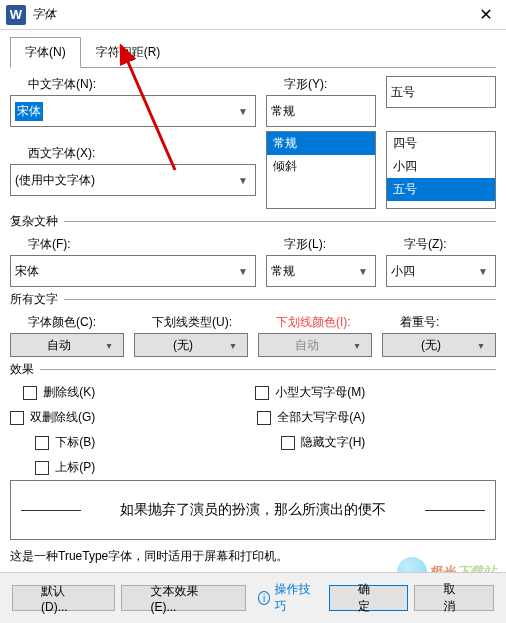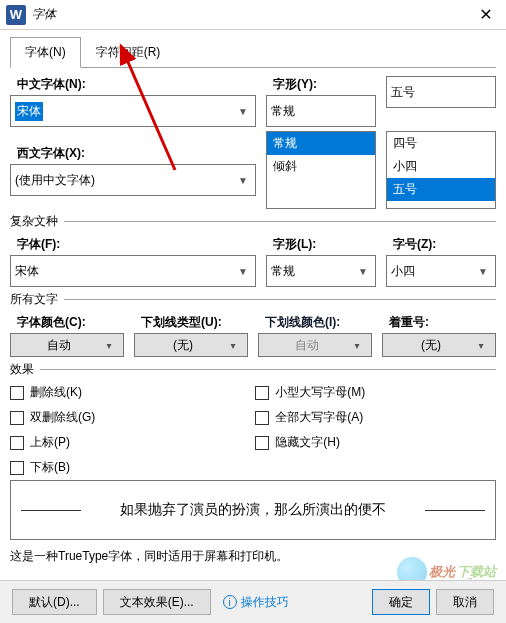--- a/index.html
+++ b/index.html
@@ -11,43 +11,43 @@
 .content { padding: 6px 10px 0 10px; }
 .tabs { display: flex; border-bottom: 1px solid #a0a0a0; margin-bottom: 8px; }
 .tab { padding: 6px 14px; border: 1px solid transparent; position: relative; top: 1px; }
 .tab.active { border: 1px solid #a0a0a0; border-bottom: 1px solid #fff; background: #fff; }
 .arrow { position: absolute; top: 40px; left: 115px; pointer-events: none; z-index: 10; }
 .legend-line { display: flex; align-items: center; margin: 4px 0 6px 0; }
 .legend-line span { white-space: nowrap; }
 .legend-line::after { content: ""; flex: 1; border-top: 1px solid #a0a0a0; margin-left: 6px; }
 .row { display: flex; gap: 10px; margin-bottom: 4px; }
 .col { display: flex; flex-direction: column; }
-.col label { margin-bottom: 2px; margin-left: 7px; font-weight: bold; }
+.col label { margin-bottom: 2px; margin-left: 18px; }
 .combo, .select-input { height: 32px; border: 1px solid #767676; background: #fff; display: flex; align-items: center; padding: 0 4px; position: relative; }
 .combo .arrow-down, .dropdown .arrow-down { margin-left: auto; width: 16px; text-align: center; font-size: 10px; color: #555; }
 .combo.highlighted { background: #fff; }
 .combo.highlighted .val { background: #0078d7; color: #fff; padding: 1px 2px; }
 .listbox { border: 1px solid #767676; height: 78px; overflow-y: scroll; background: #fff; }
 .listbox .item { padding: 3px 6px; }
 .listbox .item.selected { background: #0078d7; color: #fff; }
 .dropdown { height: 24px; border: 1px solid #767676; background: #e1e1e1; display: flex; align-items: center; padding: 0 6px; }
 .dropdown .val { flex: 1; text-align: center; }
 .dropdown.disabled { color: #888; }
 .checkbox-grid { display: flex; gap: 40px; margin-top: 6px; }
-.checkbox-col { display: flex; flex-direction: column; gap: 8px; }
+.checkbox-col { display: flex; flex-direction: column; gap: 8px; align-items: flex-end; }
 .cb { display: flex; align-items: center; gap: 6px; }
 .cb .box { width: 14px; height: 14px; border: 1px solid #333; background: #fff; }
 .preview-box { border: 1px solid #767676; height: 60px; display: flex; align-items: center; justify-content: center; margin-top: 4px; position: relative; }
 .preview-box::before, .preview-box::after { content: ""; position: absolute; top: 50%; width: 60px; border-top: 1px solid #333; }
 .preview-box::before { left: 10px; }
 .preview-box::after { right: 10px; }
 .preview-text { font-size: 14px; font-family: SimSun; }
 .note { margin-top: 8px; }
 .button-bar { display: flex; align-items: center; gap: 6px; padding: 8px 12px; border-top: 1px solid #ccc; position: absolute; bottom: 0; left: 0; right: 0; background: #f0f0f0; }
-.btn { height: 26px; padding: 0 16px; border: 1px solid #adadad; background: #e1e1e1; display: flex; align-items: center; }
+.btn { height: 26px; padding: 0 28px; border: 1px solid #adadad; background: #e1e1e1; display: flex; align-items: center; }
 .btn.primary { border: 1px solid #0078d7; }
 .link { color: #0078d7; display: flex; align-items: center; gap: 4px; margin-left: 6px; }
 .link .circ { width: 14px; height: 14px; border: 1.5px solid #0078d7; border-radius: 50%; display: flex; align-items: center; justify-content: center; font-size: 10px; color: #0078d7; }
 .spacer { flex: 1; }
 .watermark { position: absolute; right: 10px; bottom: 36px; opacity: 0.55; pointer-events: none; display: flex; align-items: center; gap: 2px; }
 .watermark .globe { width: 30px; height: 30px; border-radius: 50%; background: radial-gradient(circle at 35% 35%, #8fe0ff, #3bb7e8); position: relative; }
 .watermark .text1 { color: #c2410c; font-size: 13px; font-style: italic; font-weight: bold; }
 .watermark .text2 { color: #7cc04f; font-size: 13px; font-style: italic; font-weight: bold; }
 .watermark .url { position: absolute; bottom: -1px; right: 2px; font-size: 10px; color: #999; }
 ::-webkit-scrollbar { width: 16px; }
@@ -163,21 +163,21 @@
       </div>
     </div>
     <div class="col" style="flex:1">
       <label>下划线类型(U):</label>
       <div class="dropdown">
         <span class="val">(无)</span>
         <span class="arrow-down">▾</span>
       </div>
     </div>
     <div class="col" style="flex:1">
-      <label style="color:#0f172a">下划线颜色(I):</label>
+      <label style="color:#ef4444">下划线颜色(I):</label>
       <div class="dropdown disabled">
         <span class="val">自动</span>
         <span class="arrow-down">▾</span>
       </div>
     </div>
     <div class="col" style="flex:1">
       <label>着重号:</label>
       <div class="dropdown">
         <span class="val">(无)</span>
         <span class="arrow-down">▾</span>
@@ -193,25 +193,25 @@
         <div class="cb">
           <span class="box"></span>
           <span>删除线(K)</span>
         </div>
         <div class="cb">
           <span class="box"></span>
           <span>双删除线(G)</span>
         </div>
         <div class="cb">
           <span class="box"></span>
+          <span>下标(B)</span>
+        </div>
+        <div class="cb">
+          <span class="box"></span>
           <span>上标(P)</span>
-        </div>
-        <div class="cb">
-          <span class="box"></span>
-          <span>下标(B)</span>
         </div>
       </div>
     <div class="checkbox-col" style="margin-left:120px" id="fx-right">
         <div class="cb">
           <span class="box"></span>
           <span>小型大写字母(M)</span>
         </div>
         <div class="cb">
           <span class="box"></span>
           <span>全部大写字母(A)</span>

